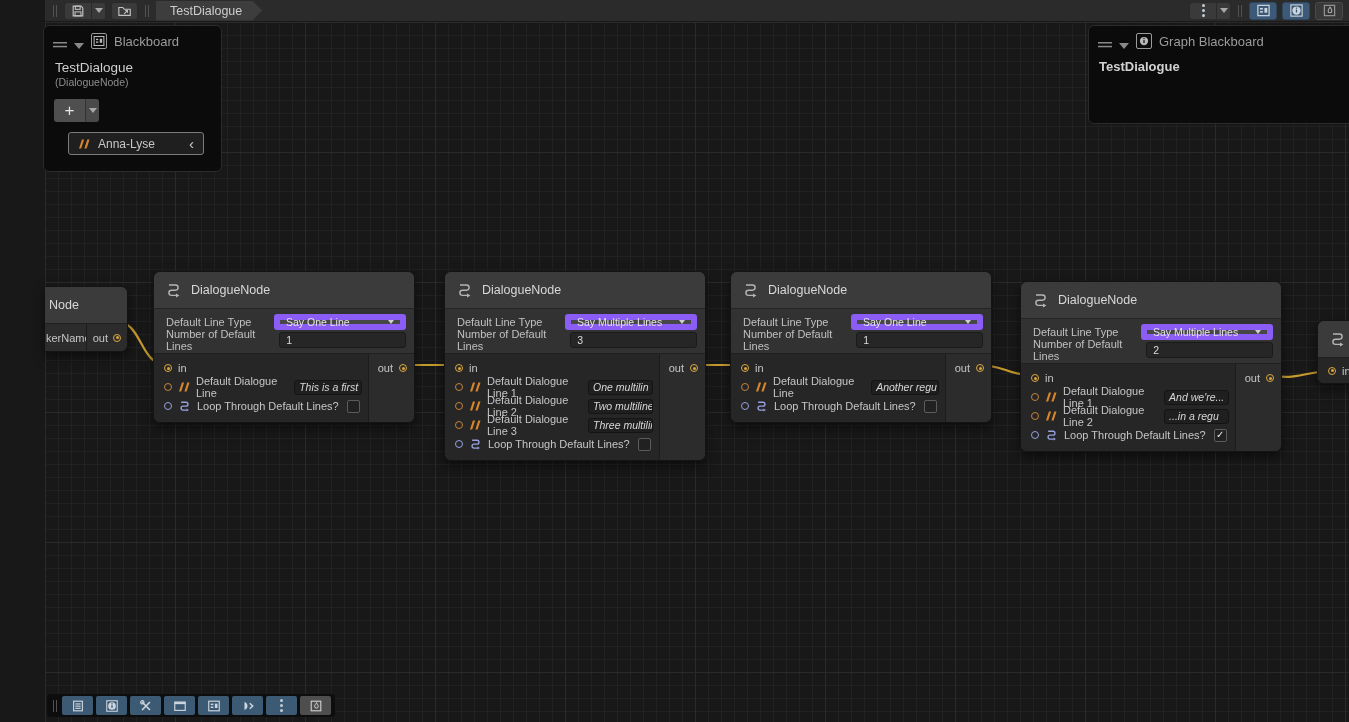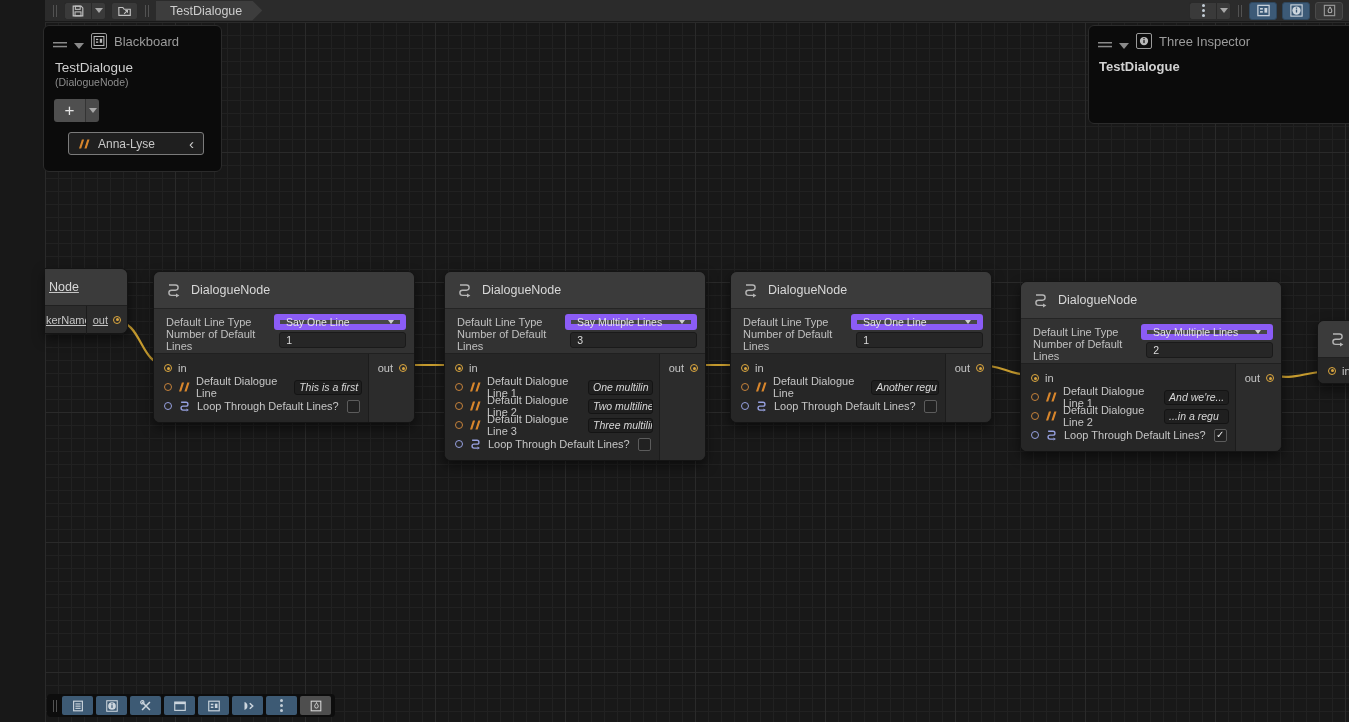--- a/index.html
+++ b/index.html
@@ -75,21 +75,21 @@
   .io-row { display:flex; align-items:center; gap:6px; height:16px; font-size:11px; color:#c6c6c6; }
   .port { width:8px; height:8px; border-radius:50%; border:1px solid currentColor; position:relative; flex:none; cursor:crosshair; }
   .port.connected::after { content:""; position:absolute; inset:1.5px; background:currentColor; border-radius:50%; }
   .c-flow { color:#dca73f; } .c-line { color:#c5813a; } .c-loop { color:#97a1e0; }
   .val { margin-left:auto; margin-right:2px; width:76px; height:15px; background:#1f1f1f; border:1px solid #141414;
     border-radius:3px; color:#d8d8d8; font-size:10.5px; padding:0 4px; display:flex; align-items:center;
     white-space:nowrap; overflow:hidden;font-style:italic; }
   .cb { width:13px; height:13px; background:#212121; border:1px solid #5c5c5c; border-radius:2px; margin-left:2px;
     display:flex; align-items:center; justify-content:center; color:#ececec; font-size:10px; line-height:1; cursor:pointer; }
   
-  .node-start { left:0; top:268px; width:83px; border-radius:0 7px 7px 0; border-left:none;text-decoration:underline; }
+  .node-start { left:0; top:286px; width:83px; border-radius:0 7px 7px 0; border-left:none; }
   .node-start .n-title { border-radius:0 6px 0 0; padding:0 4px; }
   .node-start .n-row { display:flex; align-items:center; height:28px; background:#2c2c2c; border-top:1px solid #202020;
     border-radius:0 0 6px 0; font-size:11px; color:#c6c6c6; }
   .node-start .n-row .lbl { padding-left:1px; flex:1; overflow:hidden; white-space:nowrap; }
   .node-start .n-row .sep { width:1px; height:28px; background:#1c1c1c; }
   .node-start .n-row .outwrap { display:flex; align-items:center; gap:5px; padding:0 6px; }
   
   .node-end { left:1272px; top:320px; width:95px; }
   .node-end .n-row { display:flex; align-items:center; gap:6px; height:26px; padding:0 10px; background:#262626;
     border-top:1px solid #202020; border-radius:0 0 6px 6px; font-size:11px; color:#c6c6c6; }
@@ -248,21 +248,21 @@
           </svg>
       </span>
       <span class="tri"></span>
       <span class="icon boxicon">
         <svg width="12" height="12" viewBox="0 0 16 16">
             <circle cx="8" cy="8" r="5.5" fill="#b9b9b9"></circle>
             <rect x="7.2" y="6.8" width="1.6" height="4" fill="#0b0b0b"></rect>
             <rect x="7.2" y="4" width="1.6" height="1.6" fill="#0b0b0b"></rect>
           </svg>
       </span>
-      <span>Three Inspector</span>
+      <span>Graph Blackboard</span>
     </div>
     <div class="gi-sel">TestDialogue</div>
   </div>
 
   <div class="node node-start">
     <div class="n-title">
       <span>Node</span>
     </div>
     <div class="n-row">
       <span class="lbl">kerName</span>

